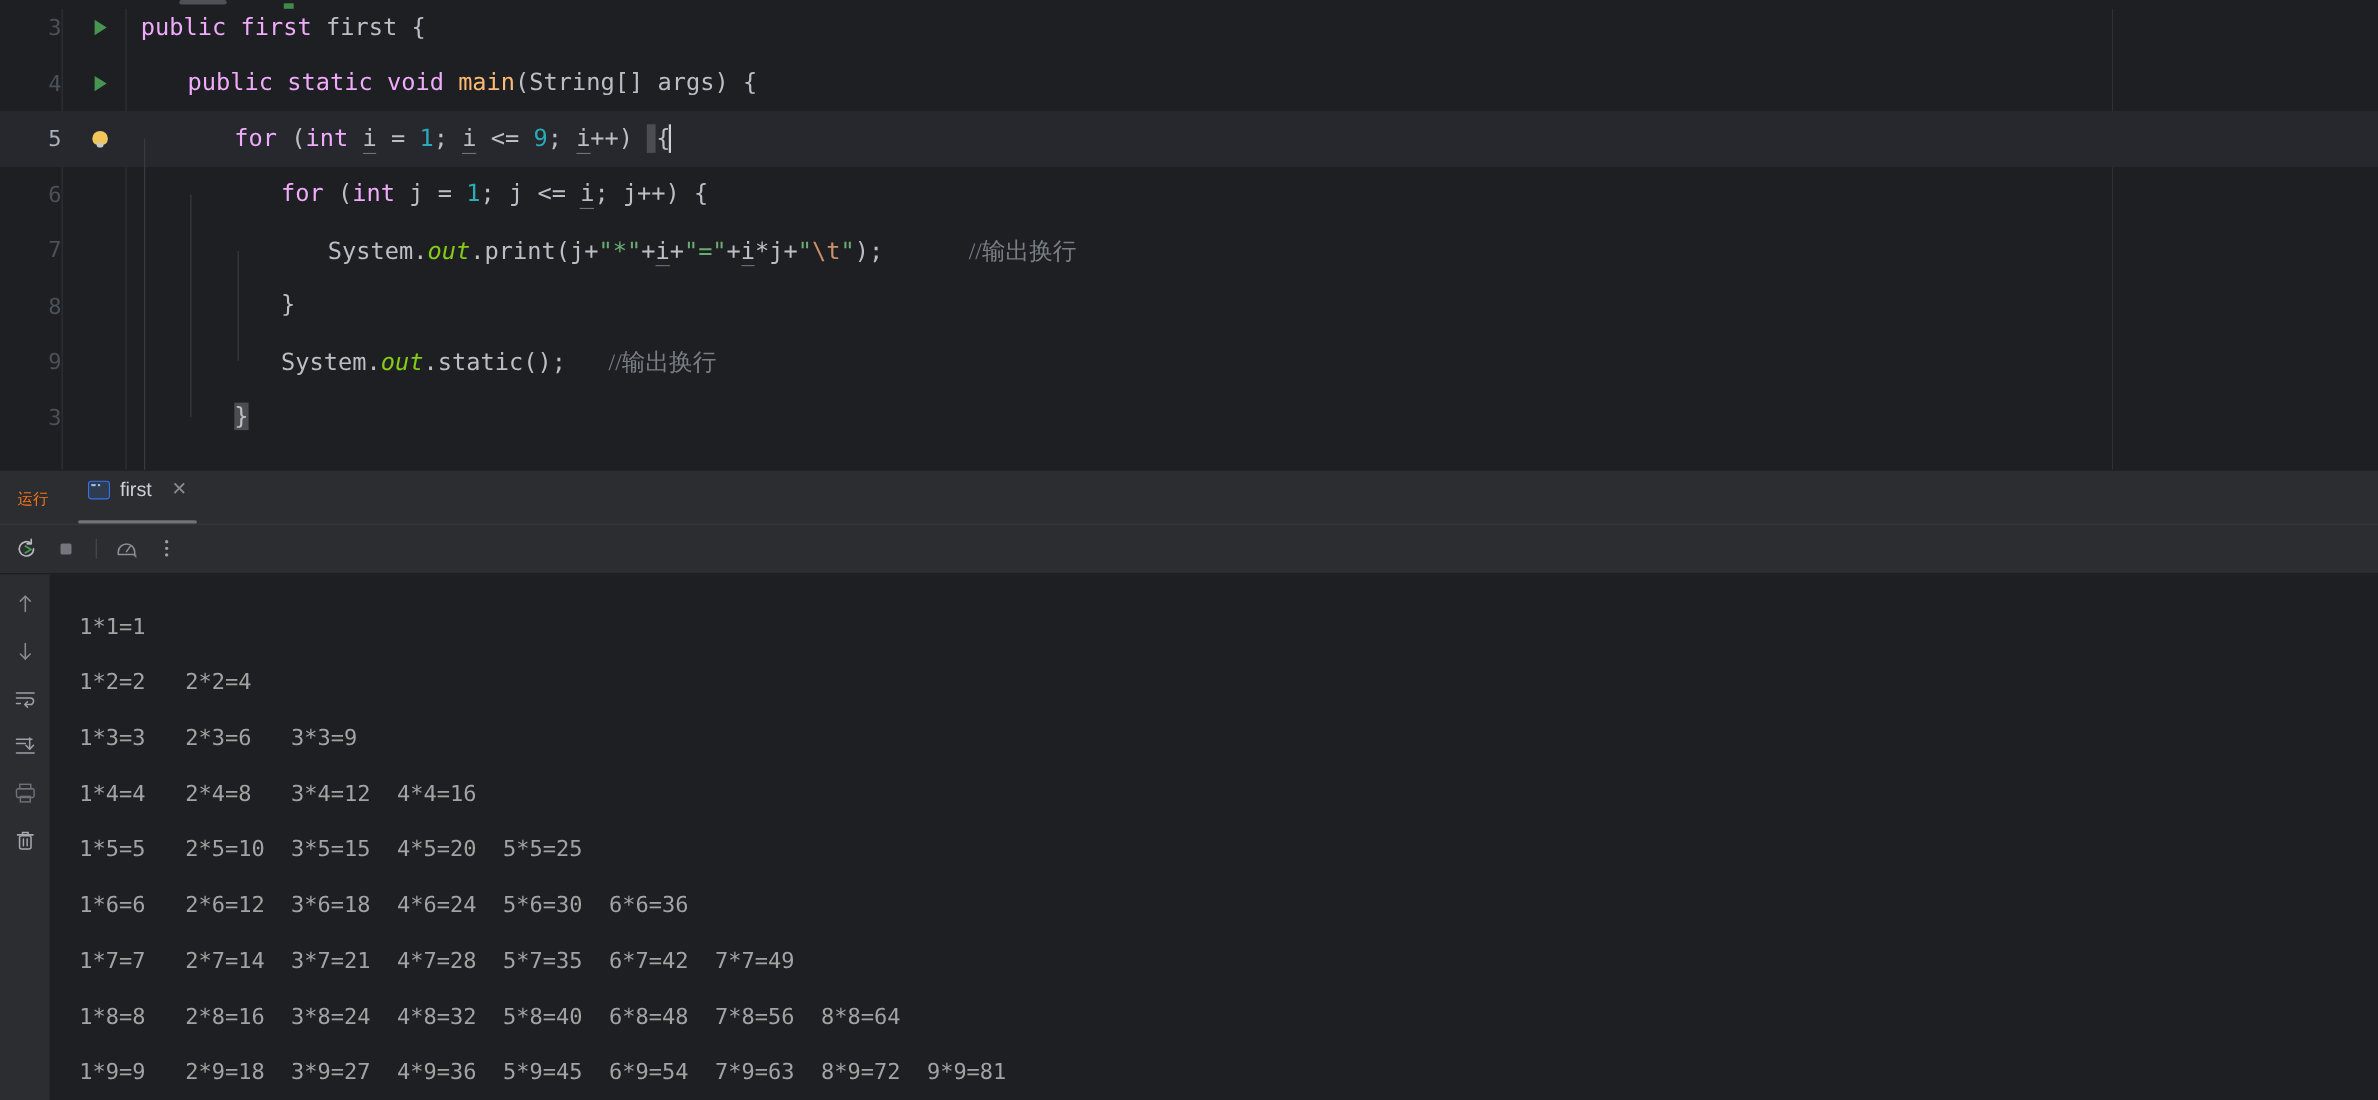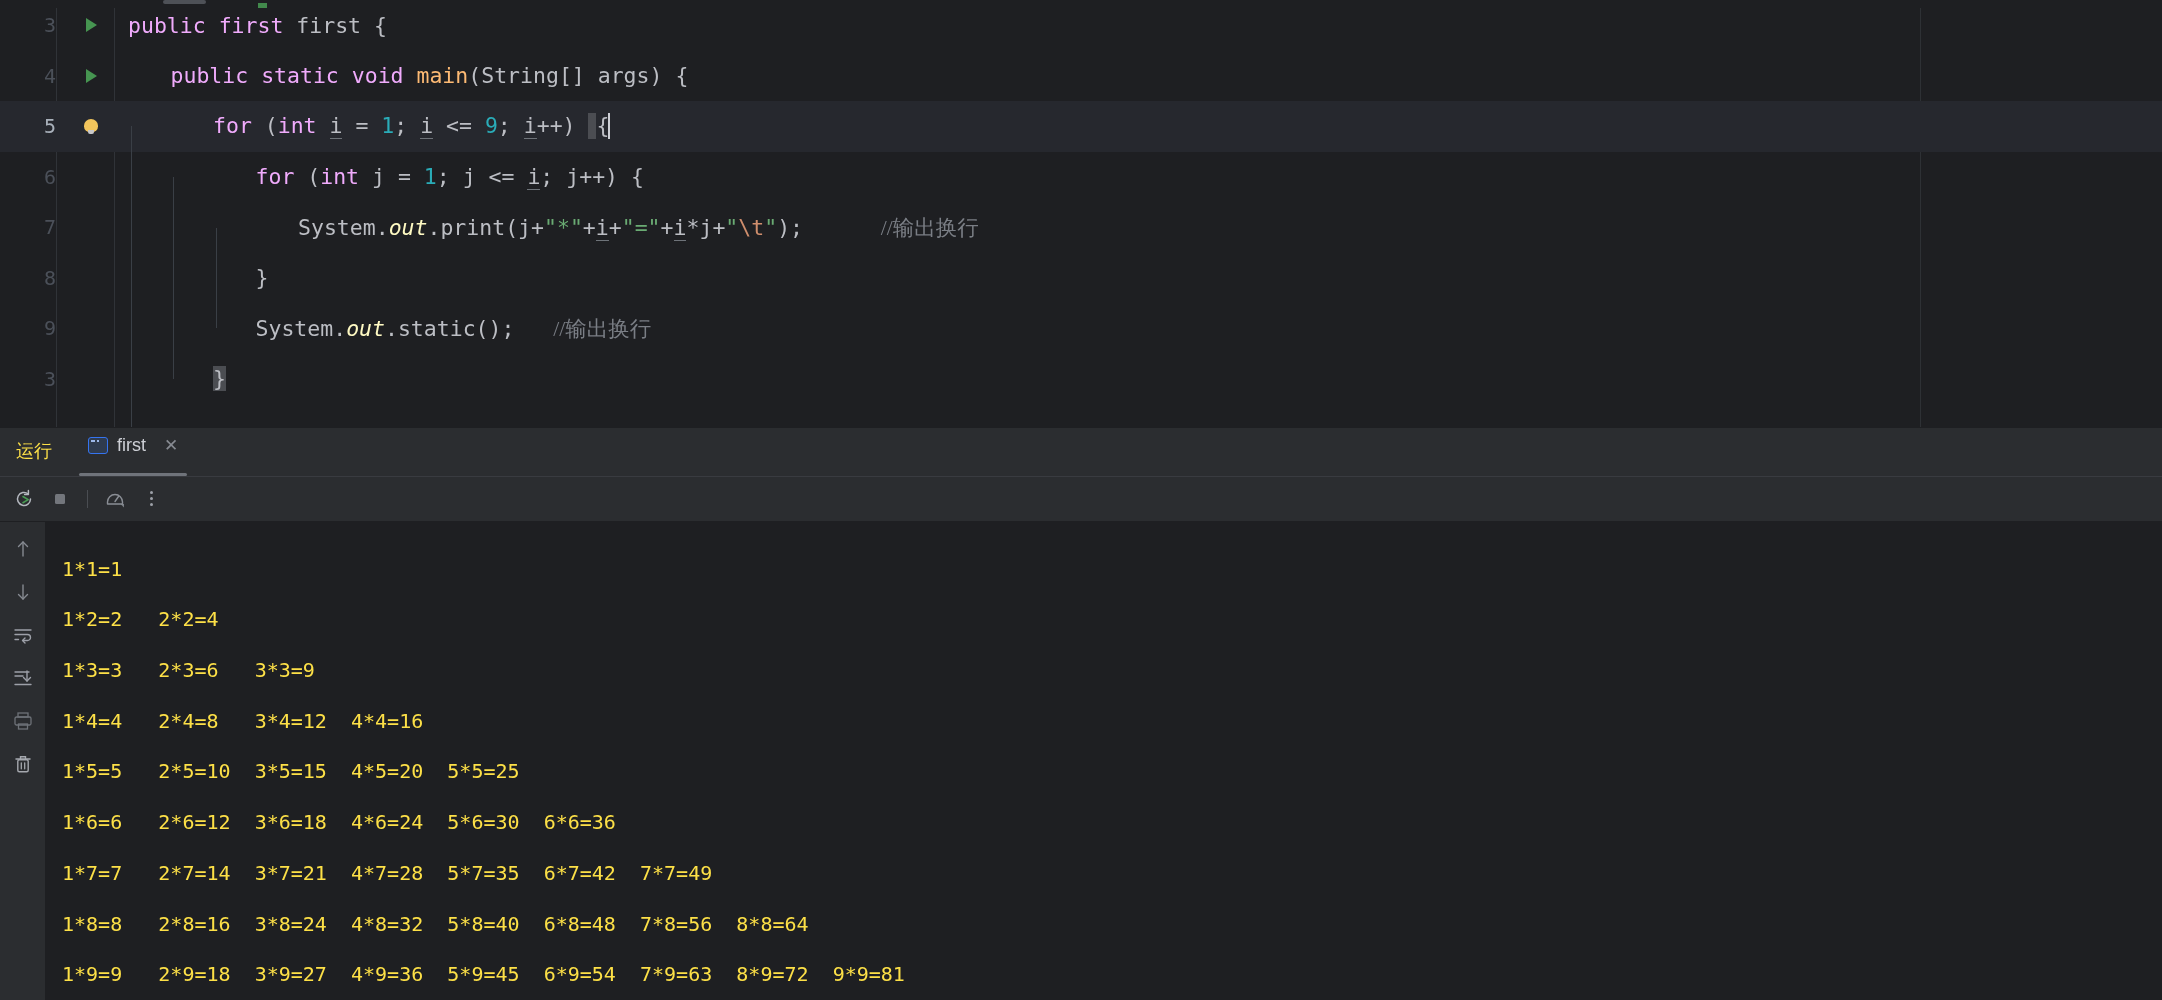--- a/index.html
+++ b/index.html
@@ -98,21 +98,21 @@
   }
 
   
   .k    { color: #f0abfc; }            
   .t    { color: #BCBEC4; }            
   .cls  { color: #BCBEC4; }            
   .num  { color: #2AACB8; }            
   .str  { color: #6AAB73; }            
   .esc  { color: #CF8E6D; }            
   .meth { color: #fdba74; }            
-  .stat { color: #fef9c3; font-style: italic; margin-top: 11px; }   
+  .stat { color: #84cc16; font-style: italic; margin-top: 11px; }   
   .cmt  { color: #7A7E85; font-family: Liberation Serif, serif; }            
   .var  { color: #BCBEC4; border-bottom: 1px solid #6E7379; } 
   .varj { color: #BCBEC4; }
 
   .brace-hl {
     background: #4B4D52;
     color: #BCBEC4;
   }
   .caret {
     display: inline-block;
@@ -183,22 +183,22 @@
   }
   .run-header {
     height: 48px;
     display: flex;
     align-items: flex-end;
     background: #2B2D30;
     border-bottom: 1px solid #393B40;
     position: relative;
   }
   .run-title {
-    color: #fde047;
-    font-size: 18px;
+    color: #f97316;
+    font-size: 14px;
     padding: 0 0 13px 16px;
     font-family: Liberation Serif, serif;
   }
   .run-tabs {
     display: flex;
     align-items: flex-end;
     margin-left: 24px;
     height: 100%;
   }
   .run-tab {
@@ -307,24 +307,24 @@
     border-right: 1px solid #1E1F22;
   }
   .cs-btn {
     width: 30px; height: 30px;
     display: flex;
     align-items: center;
     justify-content: center;
   }
   .console-output {
     flex: 1 1 auto;
-    padding: 22px 0 0 16px;
+    padding: 22px 0 0 26px;
     font-family: "DejaVu Sans Mono", monospace;
     font-size: 20px;
-    color: #fde047;
+    color: #a3a3a3;
     line-height: 50.7px;
     white-space: pre;
     overflow: hidden;
   }
   .out-line { white-space: pre; }
 </style>
 </head>
 <body>
 
 <div class="ide">

